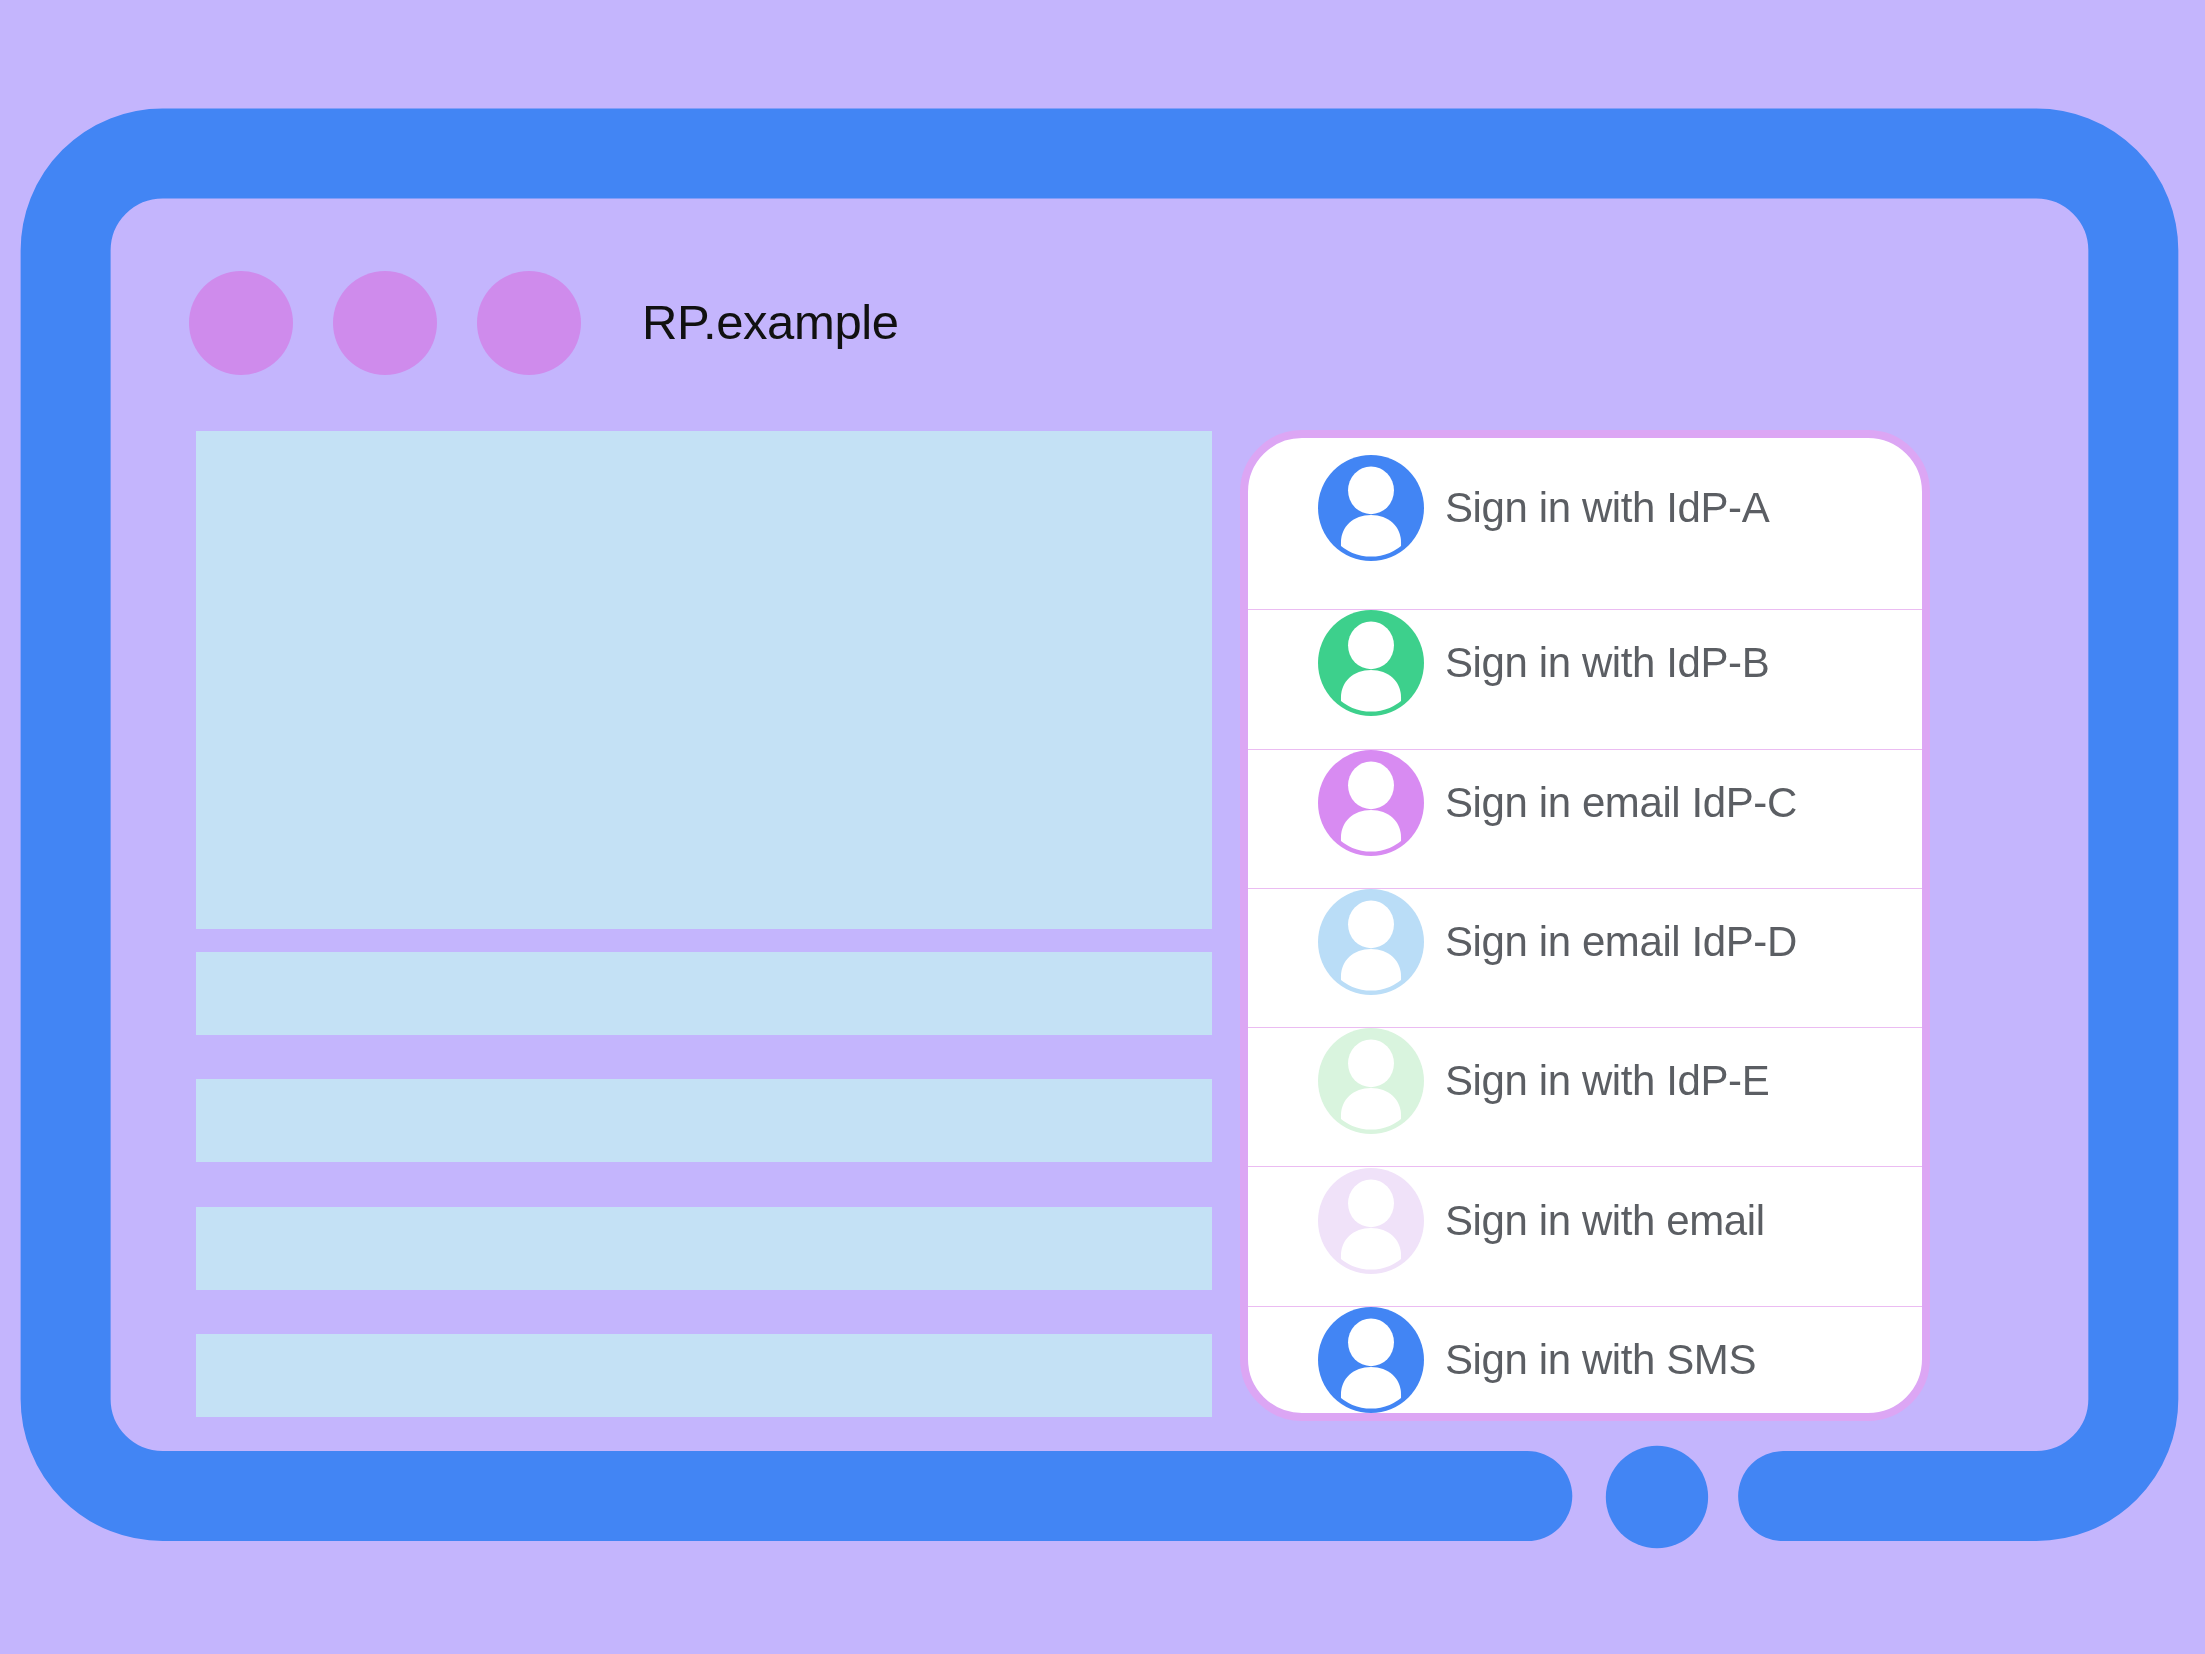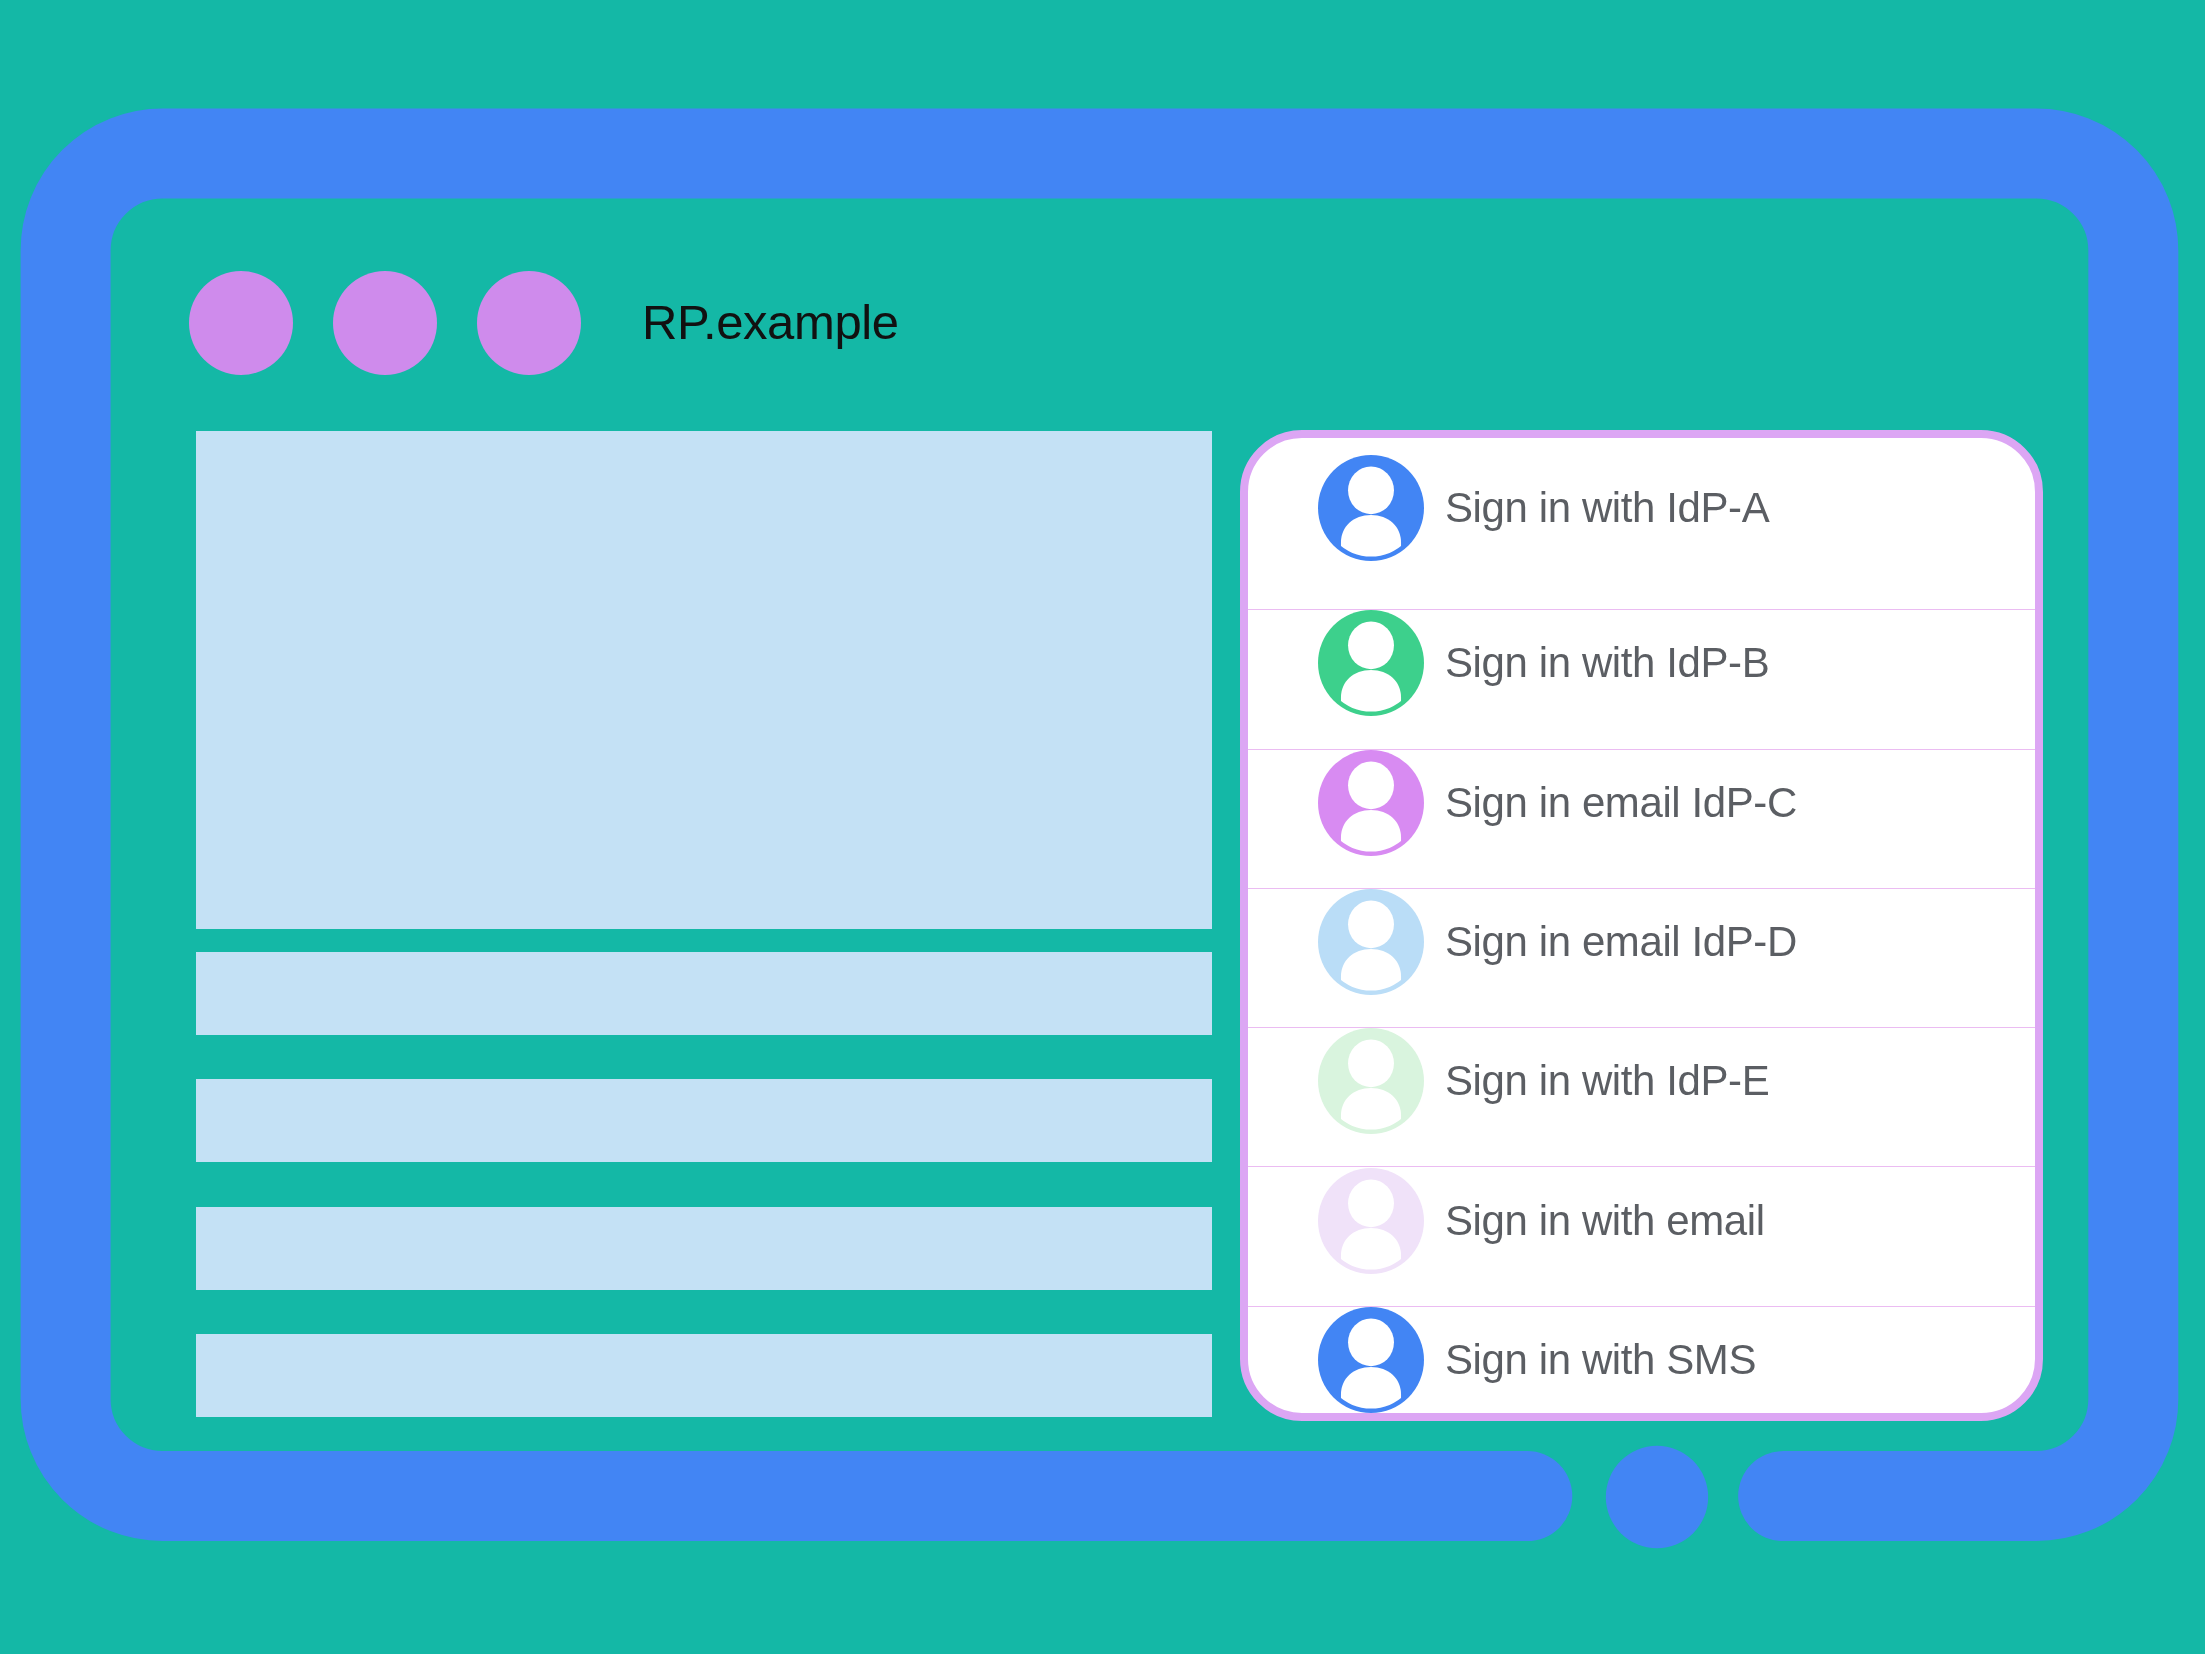--- a/index.html
+++ b/index.html
@@ -1,19 +1,19 @@
 <!DOCTYPE html>
 <html style="--frame: #4285F4; --ph: #C4E1F5; --dot: #CF8BEC; --pborder: #DCA6F4; --sep: #EBBCF2; --label: #5B5E63; --title: #111111;font-size:14px"><head>
 <meta charset="utf-8">
 <style>
   html,body{margin:0;padding:0;background:#ffffff;}
   .canvas{
     position:relative;
     width:2206px;height:1654px;
-    background:#14b8a6;
+    background:#c4b5fd;
     overflow:hidden;
     font-family:"Liberation Sans", sans-serif;
   }
   :root{
     --frame:#4285F4;
     --ph:#C4E1F5;
     --dot:#CF8BEC;
     --pborder:#DCA6F4;
     --sep:#EBBCF2;
     --label:#5B5E63;
@@ -36,21 +36,21 @@
   }
 
   
   .ph{position:absolute;left:196px;width:1016px;background:var(--ph);}
   .ph-hero{top:431px;height:498px;}
   .ph-line{height:83px;}
   .ph-l1{top:952px}.ph-l2{top:1079px}.ph-l3{top:1207px}.ph-l4{top:1334px}
 
   
   .panel{
-    position:absolute;left:1240px;top:430px;width:803px;height:991px;
+    position:absolute;left:1240px;top:430px;width:690px;height:991px;
     box-sizing:border-box;
     border:8px solid var(--pborder);
     border-radius:62px;
     background:#ffffff;
     display:grid;
     grid-template-rows:repeat(7,1fr);
     overflow:hidden;
   }
   .signin-row{
     display:flex;align-items:center;

